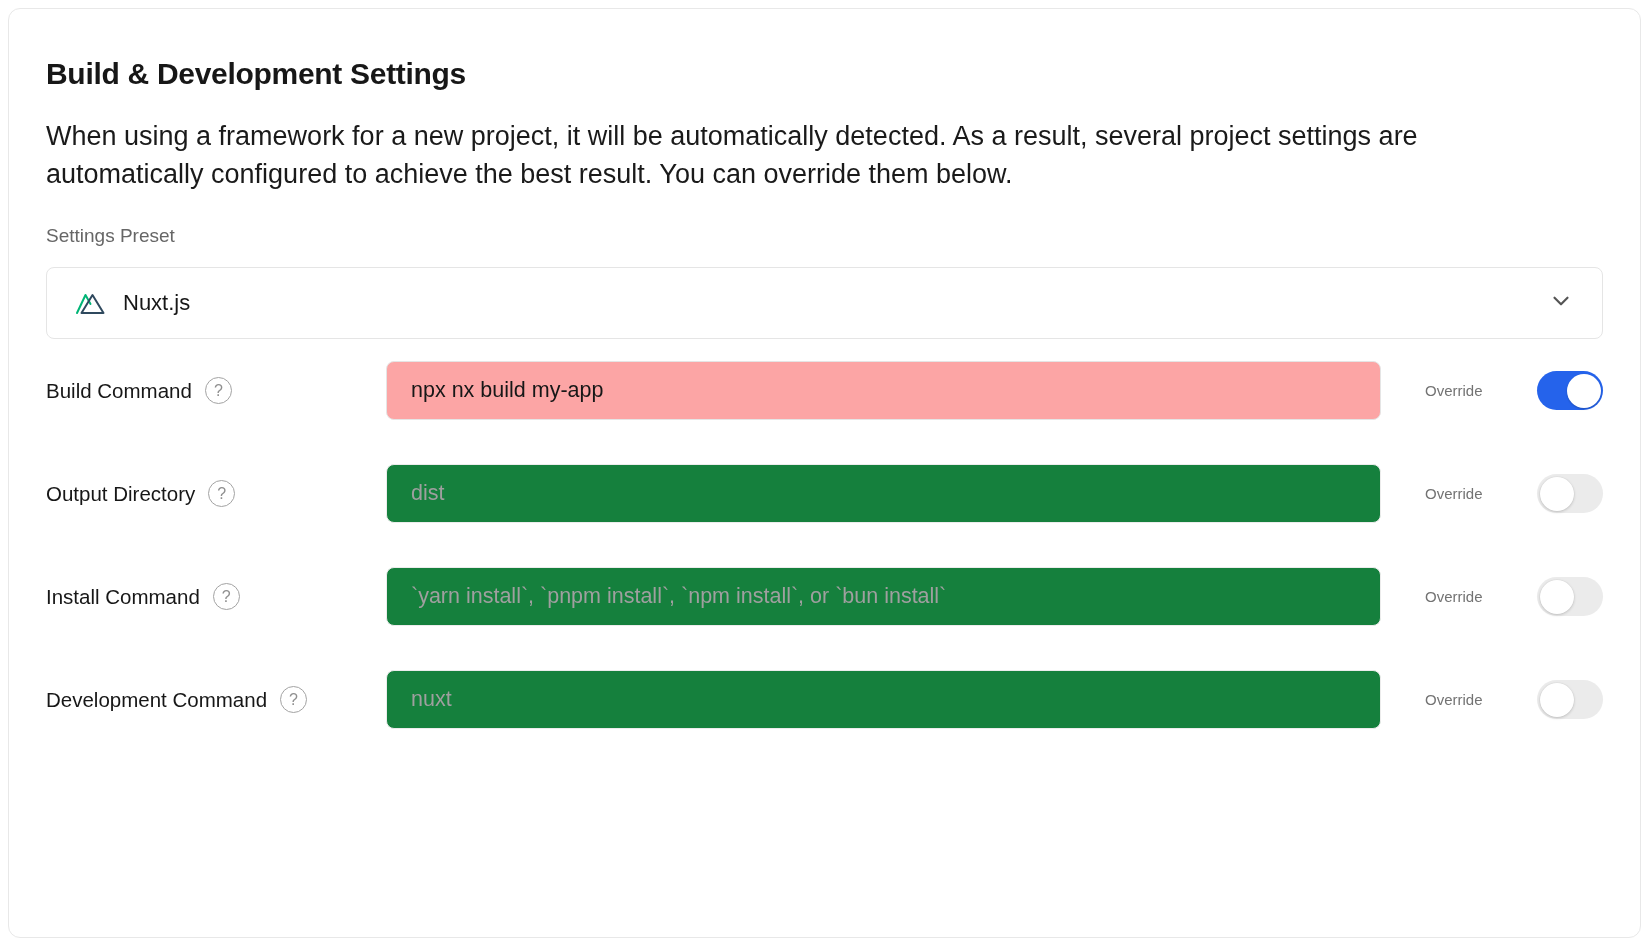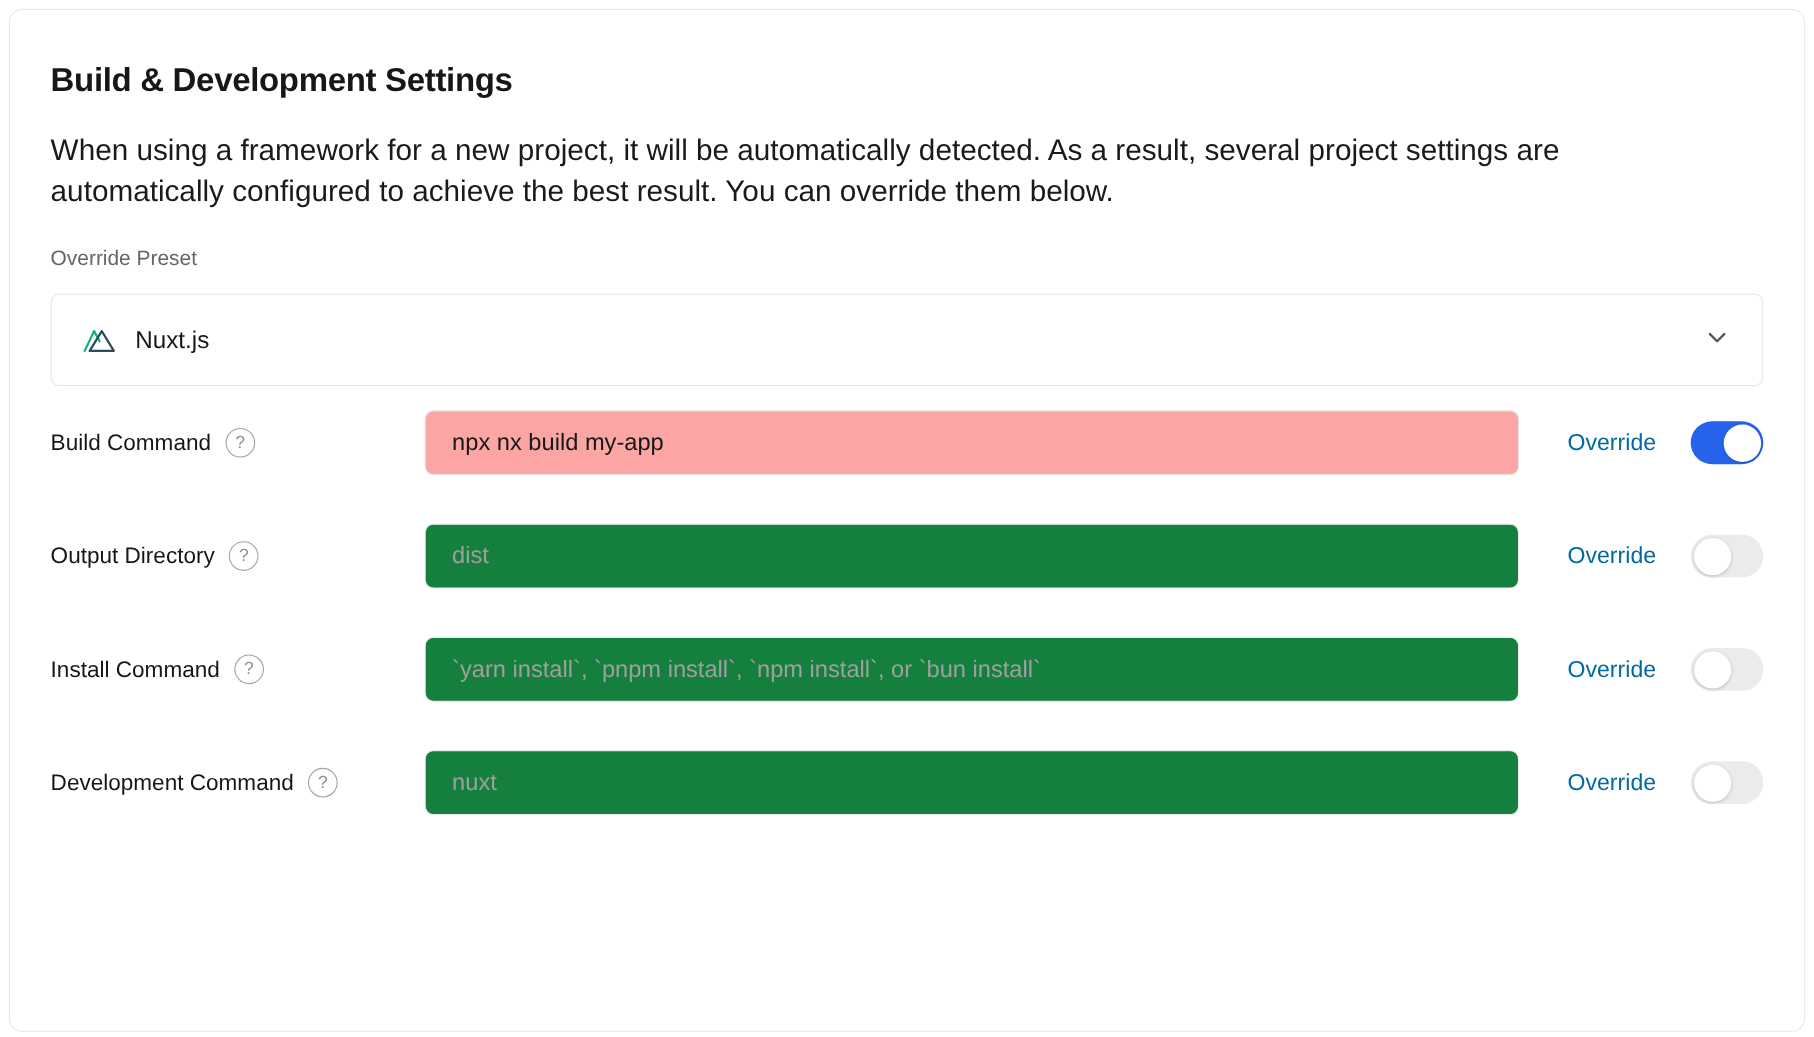--- a/index.html
+++ b/index.html
@@ -23,21 +23,21 @@
   .description {
     margin-top: 26px;
     font-size: 27px;
     line-height: 38px;
     color: #1a1a1a;
     max-width: 1455px;
   }
   .field-label { margin-top: 32px; font-size: 19px; color: #666666; }
   .select {
     margin-top: 20px;
-    height: 84px;
+    height: 72px;
     width: 100%;
     border: 1px solid #e5e5e5;
     border-radius: 8px;
     background: #ffffff;
     display: flex; align-items: center;
     padding: 0 28px;
     cursor: pointer;
   }
   .select .fw-name { font-size: 22px; color: #171717; margin-left: 14px; }
   .select .spacer { flex: 1; }
@@ -62,21 +62,21 @@
     border-radius: 8px;
     padding: 0 24px;
     font-size: 21.5px;
     font-family: "Liberation Sans", "DejaVu Sans", sans-serif;
     color: #171717;
     background: #fca5a5;
     outline: none;
   }
   .row-input::placeholder { color: #9f9f9f; opacity: 1; }
   .row-input:disabled { background: #15803d; border-color: #ececec; }
-  .override-label { margin-left: 44px; width: 92px; font-size: 21px; font-weight: 500; color: #0369a1; }
+  .override-label { margin-left: 44px; width: 92px; font-size: 15px; font-weight: 500; color: #737373; }
   .toggle {
     margin-left: 20px;
     width: 66px; height: 39px;
     border-radius: 20px;
     background: #ebebeb;
     position: relative;
     cursor: pointer;
     flex-shrink: 0;
   }
   .toggle .knob {
@@ -121,21 +121,21 @@
   .chev { color: #555; }
 </style>
 </head>
 <body>
 
 <div class="card">
   <div class="card-body">
     <h1 class="title">Build &amp; Development Settings</h1>
     <p class="description">When using a framework for a new project, it will be automatically detected. As a result, several project settings are automatically configured to achieve the best result. You can override them below.</p>
 
-    <div class="field-label">Override Preset</div>
+    <div class="field-label">Settings Preset</div>
 
     <div class="select">
       <span style="display:flex;">
         <svg width="34" height="26" viewBox="0 0 34 25" fill="none">
           <polyline points="2,22.5 10.5,4.5 15.5,13.5" stroke="#00b576" stroke-width="2" stroke-linecap="round" stroke-linejoin="round"></polyline>
           <polygon points="17.5,4.5 28.5,22.5 6.5,22.5" stroke="#2f495e" stroke-width="2" fill="none" stroke-linejoin="round"></polygon>
         </svg>
       </span>
       <span class="fw-name">Nuxt.js</span>
       <span class="spacer"></span>

